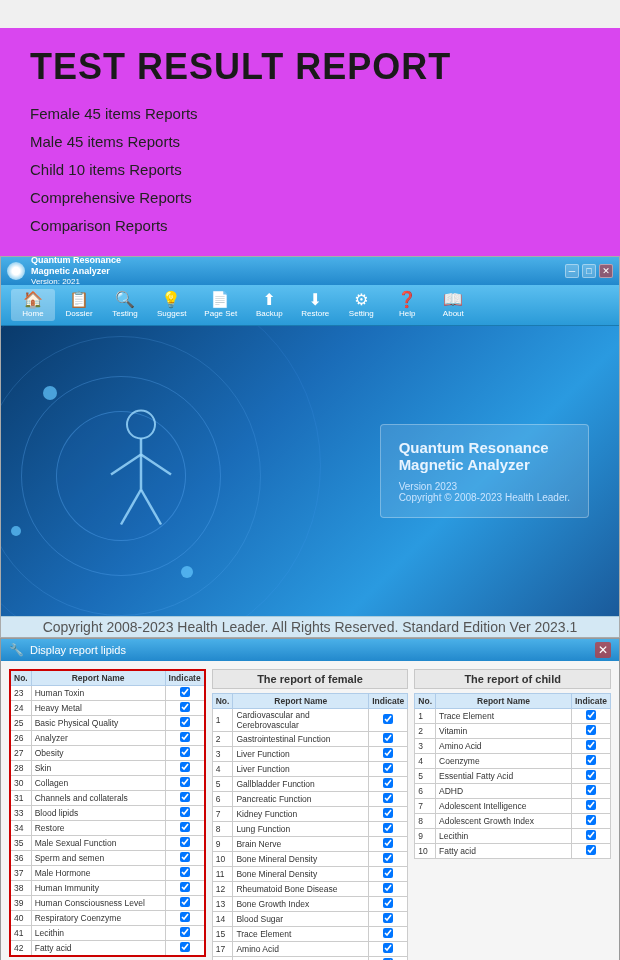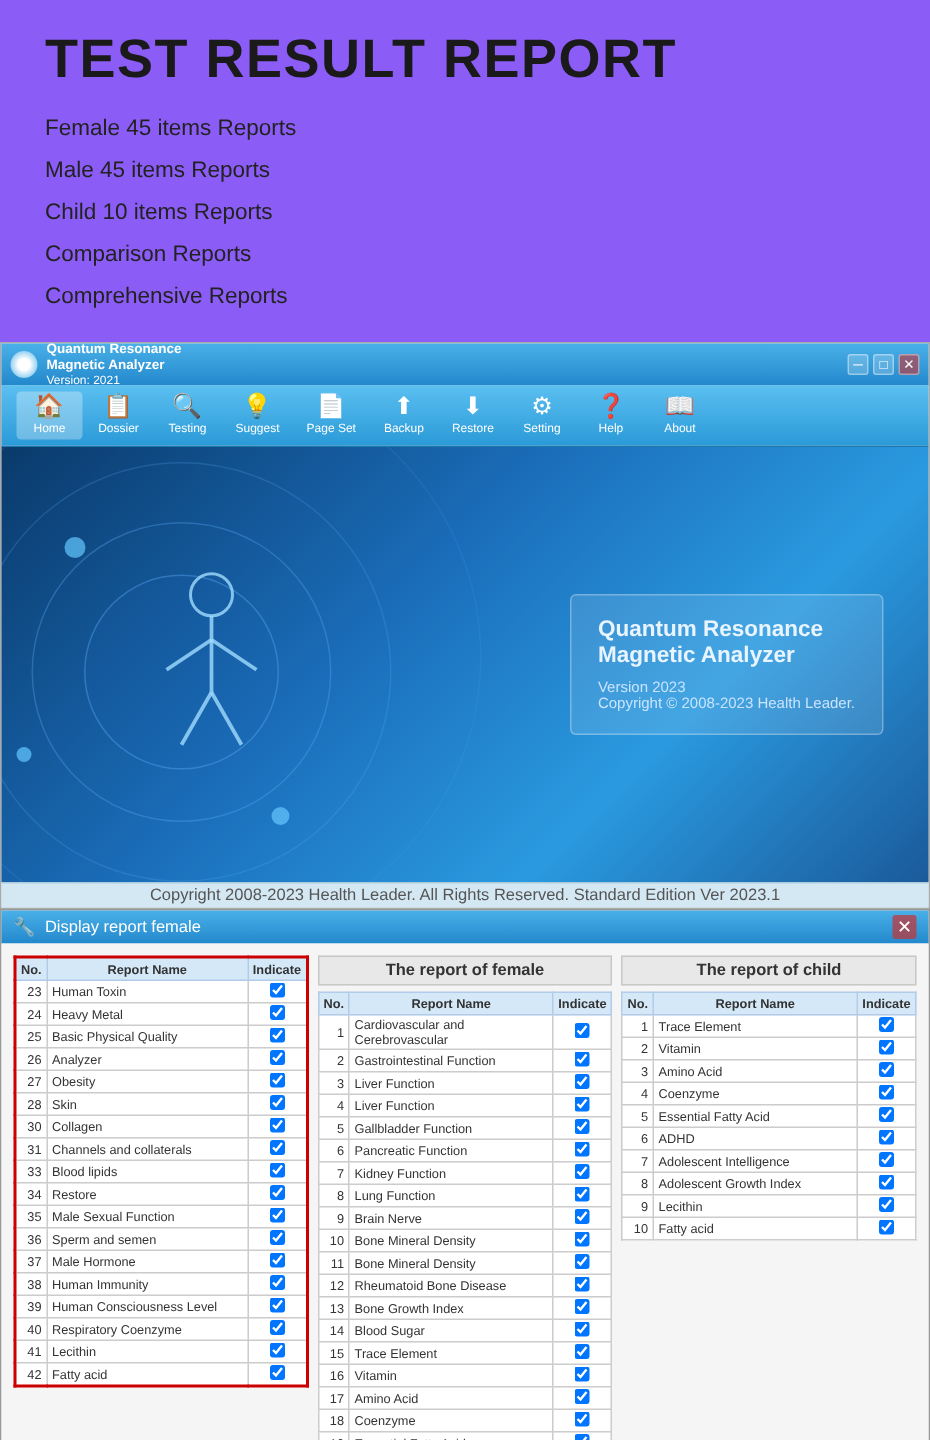--- a/index.html
+++ b/index.html
@@ -6,22 +6,23 @@
     body {
       width: 620px;
       min-height: 960px;
       background: #f0f0f0;
       font-family: Arial, sans-serif;
       font-size: 13px;
     }
 
     
     .top-section {
-      background: #8b5cf6;
+      background: #d946ef;
       padding: 18px 30px 14px 30px;
+      margin-top: 28px;
     }
     .main-title {
       font-size: 36px;
       font-weight: 900;
       color: #1a1a1a;
       letter-spacing: 1px;
       margin-bottom: 14px;
     }
     .report-list {
       list-style: none;
@@ -176,21 +177,21 @@
       color: rgba(150,200,255,0.2);
       font-style: italic;
       font-family: cursive;
     }
 
     
     .status-bar {
       background: #d4e8f4;
       border-top: 1px solid #aaccdd;
       padding: 2px 8px;
-      font-size: 11px;
+      font-size: 14px;
       color: #555;
       text-align: center;
     }
 
     
     .dialog-section {
       background: #f0f0f0;
       border: 1px solid #999;
       margin: 0;
     }
@@ -257,21 +258,21 @@
       color: #333;
       font-weight: bold;
     }
     .report-table td {
       border: 1px solid #ccc;
       padding: 1px 3px;
       background: #fff;
       color: #333;
     }
     .report-table td:first-child {
-      text-align: right;
+      text-align: left;
       width: 18px;
     }
     .report-table td:last-child {
       text-align: center;
       width: 22px;
     }
 
     
     .highlight-border {
       border: 2px solid #cc0000 !important;
@@ -279,22 +280,22 @@
   </style>
 </head>
 <body>
 
 <div class="top-section">
   <h1 class="main-title">TEST RESULT REPORT</h1>
   <ul class="report-list">
     <li>Female 45 items Reports</li>
     <li>Male 45 items Reports</li>
     <li>Child 10 items Reports</li>
+    <li>Comprehensive Reports</li>
     <li>Comparison Reports</li>
-    <li>Comprehensive Reports</li>
   </ul>
 </div>
 
 <div class="app-window">
 
   <div class="title-bar">
     <div class="title-bar-left">
       <div class="app-icon-circle"></div>
       <div class="app-title-text">
         <span>Quantum Resonance</span><br>
@@ -393,21 +394,21 @@
   <div class="status-bar">
     <span>Copyright 2008-2023 Health Leader. All Rights Reserved.  Standard Edition Ver 2023.1</span>
   </div>
 </div>
 
 <div class="dialog-section">
 
   <div class="dialog-title-bar">
     <div class="dialog-title-text">
       <span class="dialog-title-icon">🔧</span>
-      <span>Display report female</span>
+      <span>Display report lipids</span>
     </div>
     <div class="dialog-close-btn">✕</div>
   </div>
 
   <div class="dialog-content">
     <div class="reports-grid">
 
       <div class="report-table-section">
         <table class="report-table highlight-border">
           <thead>
@@ -592,25 +593,20 @@
       <td>14</td>
       <td>Blood Sugar</td>
       <td><input type="checkbox" checked="" style="margin: 0px; width: 10px; height: 10px;"></td>
     </tr>
               <tr>
       <td>15</td>
       <td>Trace Element</td>
       <td><input type="checkbox" checked="" style="margin: 0px; width: 10px; height: 10px;"></td>
     </tr>
               <tr>
-      <td>16</td>
-      <td>Vitamin</td>
-      <td><input type="checkbox" checked="" style="margin: 0px; width: 10px; height: 10px;"></td>
-    </tr>
-              <tr>
       <td>17</td>
       <td>Amino Acid</td>
       <td><input type="checkbox" checked="" style="margin: 0px; width: 10px; height: 10px;"></td>
     </tr>
               <tr>
       <td>18</td>
       <td>Coenzyme</td>
       <td><input type="checkbox" checked="" style="margin: 0px; width: 10px; height: 10px;"></td>
     </tr>
               <tr>

